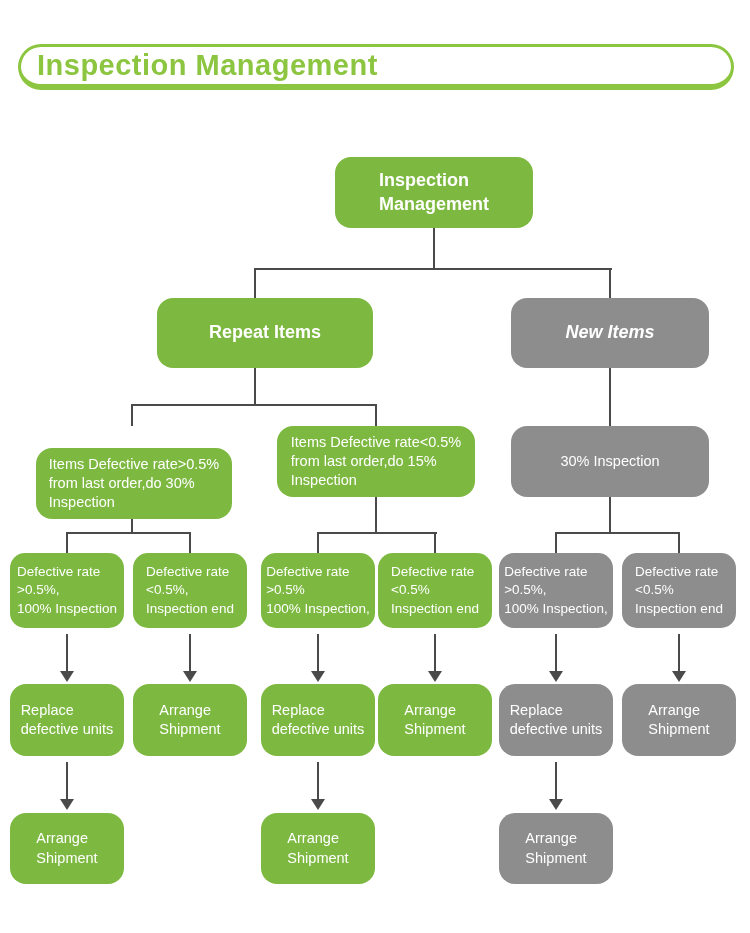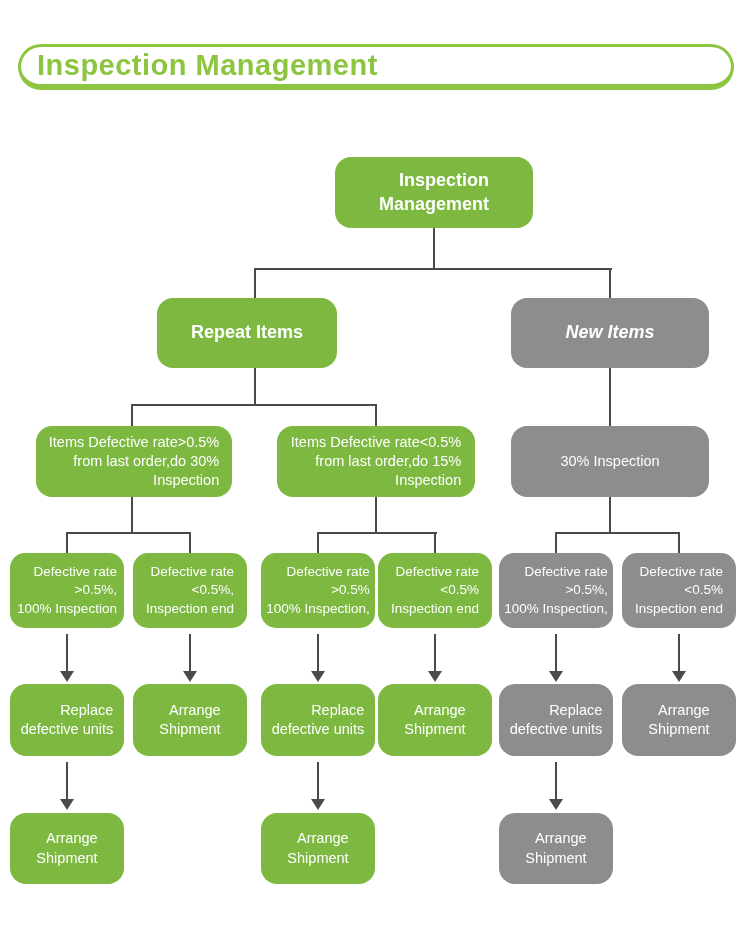--- a/index.html
+++ b/index.html
@@ -31,21 +31,21 @@
     font-size:29px;
     font-weight:bold;
     letter-spacing:0.5px;
     white-space:nowrap;
   }
   .node{
     position:absolute;
     border-radius:16px;
     color:#ffffff;
     display:flex;align-items:center;justify-content:center;
-    text-align:right;
+    text-align:left;
     white-space:pre-line;
     line-height:1.32;
   }
   .node.green{background:var(--green);}
   .node.gray{background:var(--gray);}
   .node.big{font-size:18px;font-weight:bold;}
   .node.med{font-size:14.5px;}
   .node.small{font-size:13.5px;line-height:1.38;border-radius:15px;}
   .conn{position:absolute;background:var(--line);}
   .arrow{position:absolute;width:14px;}
@@ -85,24 +85,24 @@
   <div class="conn" style="left:434px;top:532px;width:2px;height:21px;"></div>
 
   <div class="conn" style="left:609px;top:497px;width:2px;height:37px;"></div>
   <div class="conn" style="left:555px;top:532px;width:125px;height:2px;"></div>
   <div class="conn" style="left:555px;top:532px;width:2px;height:21px;"></div>
   <div class="conn" style="left:678px;top:532px;width:2px;height:21px;"></div>
 
   <div class="node green big" style="left:335px;top:157px;width:198px;height:71px;">Inspection
 Management</div>
 
-  <div class="node green big" style="left:157px;top:298px;width:180px;height:70px;">Repeat Items</div>
+  <div class="node green big" style="left:157px;top:298px;width:216px;height:70px;">Repeat Items</div>
   <div class="node gray big" style="left:511px;top:298px;width:198px;height:70px;font-style:italic;">New Items</div>
 
-  <div class="node green med" style="left:36px;top:426px;width:196px;height:71px;">Items Defective rate&gt;0.5%
+  <div class="node green med" style="left:36px;top:448px;width:196px;height:71px;">Items Defective rate&gt;0.5%
 from last order,do 30%
 Inspection</div>
   <div class="node green med" style="left:277px;top:426px;width:198px;height:71px;">Items Defective rate&lt;0.5%
 from last order,do 15%
 Inspection</div>
   <div class="node gray med" style="left:511px;top:426px;width:198px;height:71px;">30% Inspection</div>
 
   <div class="node green small" style="left:10px;top:553px;width:114px;height:75px;">Defective rate
 &gt;0.5%,
 100% Inspection</div>

